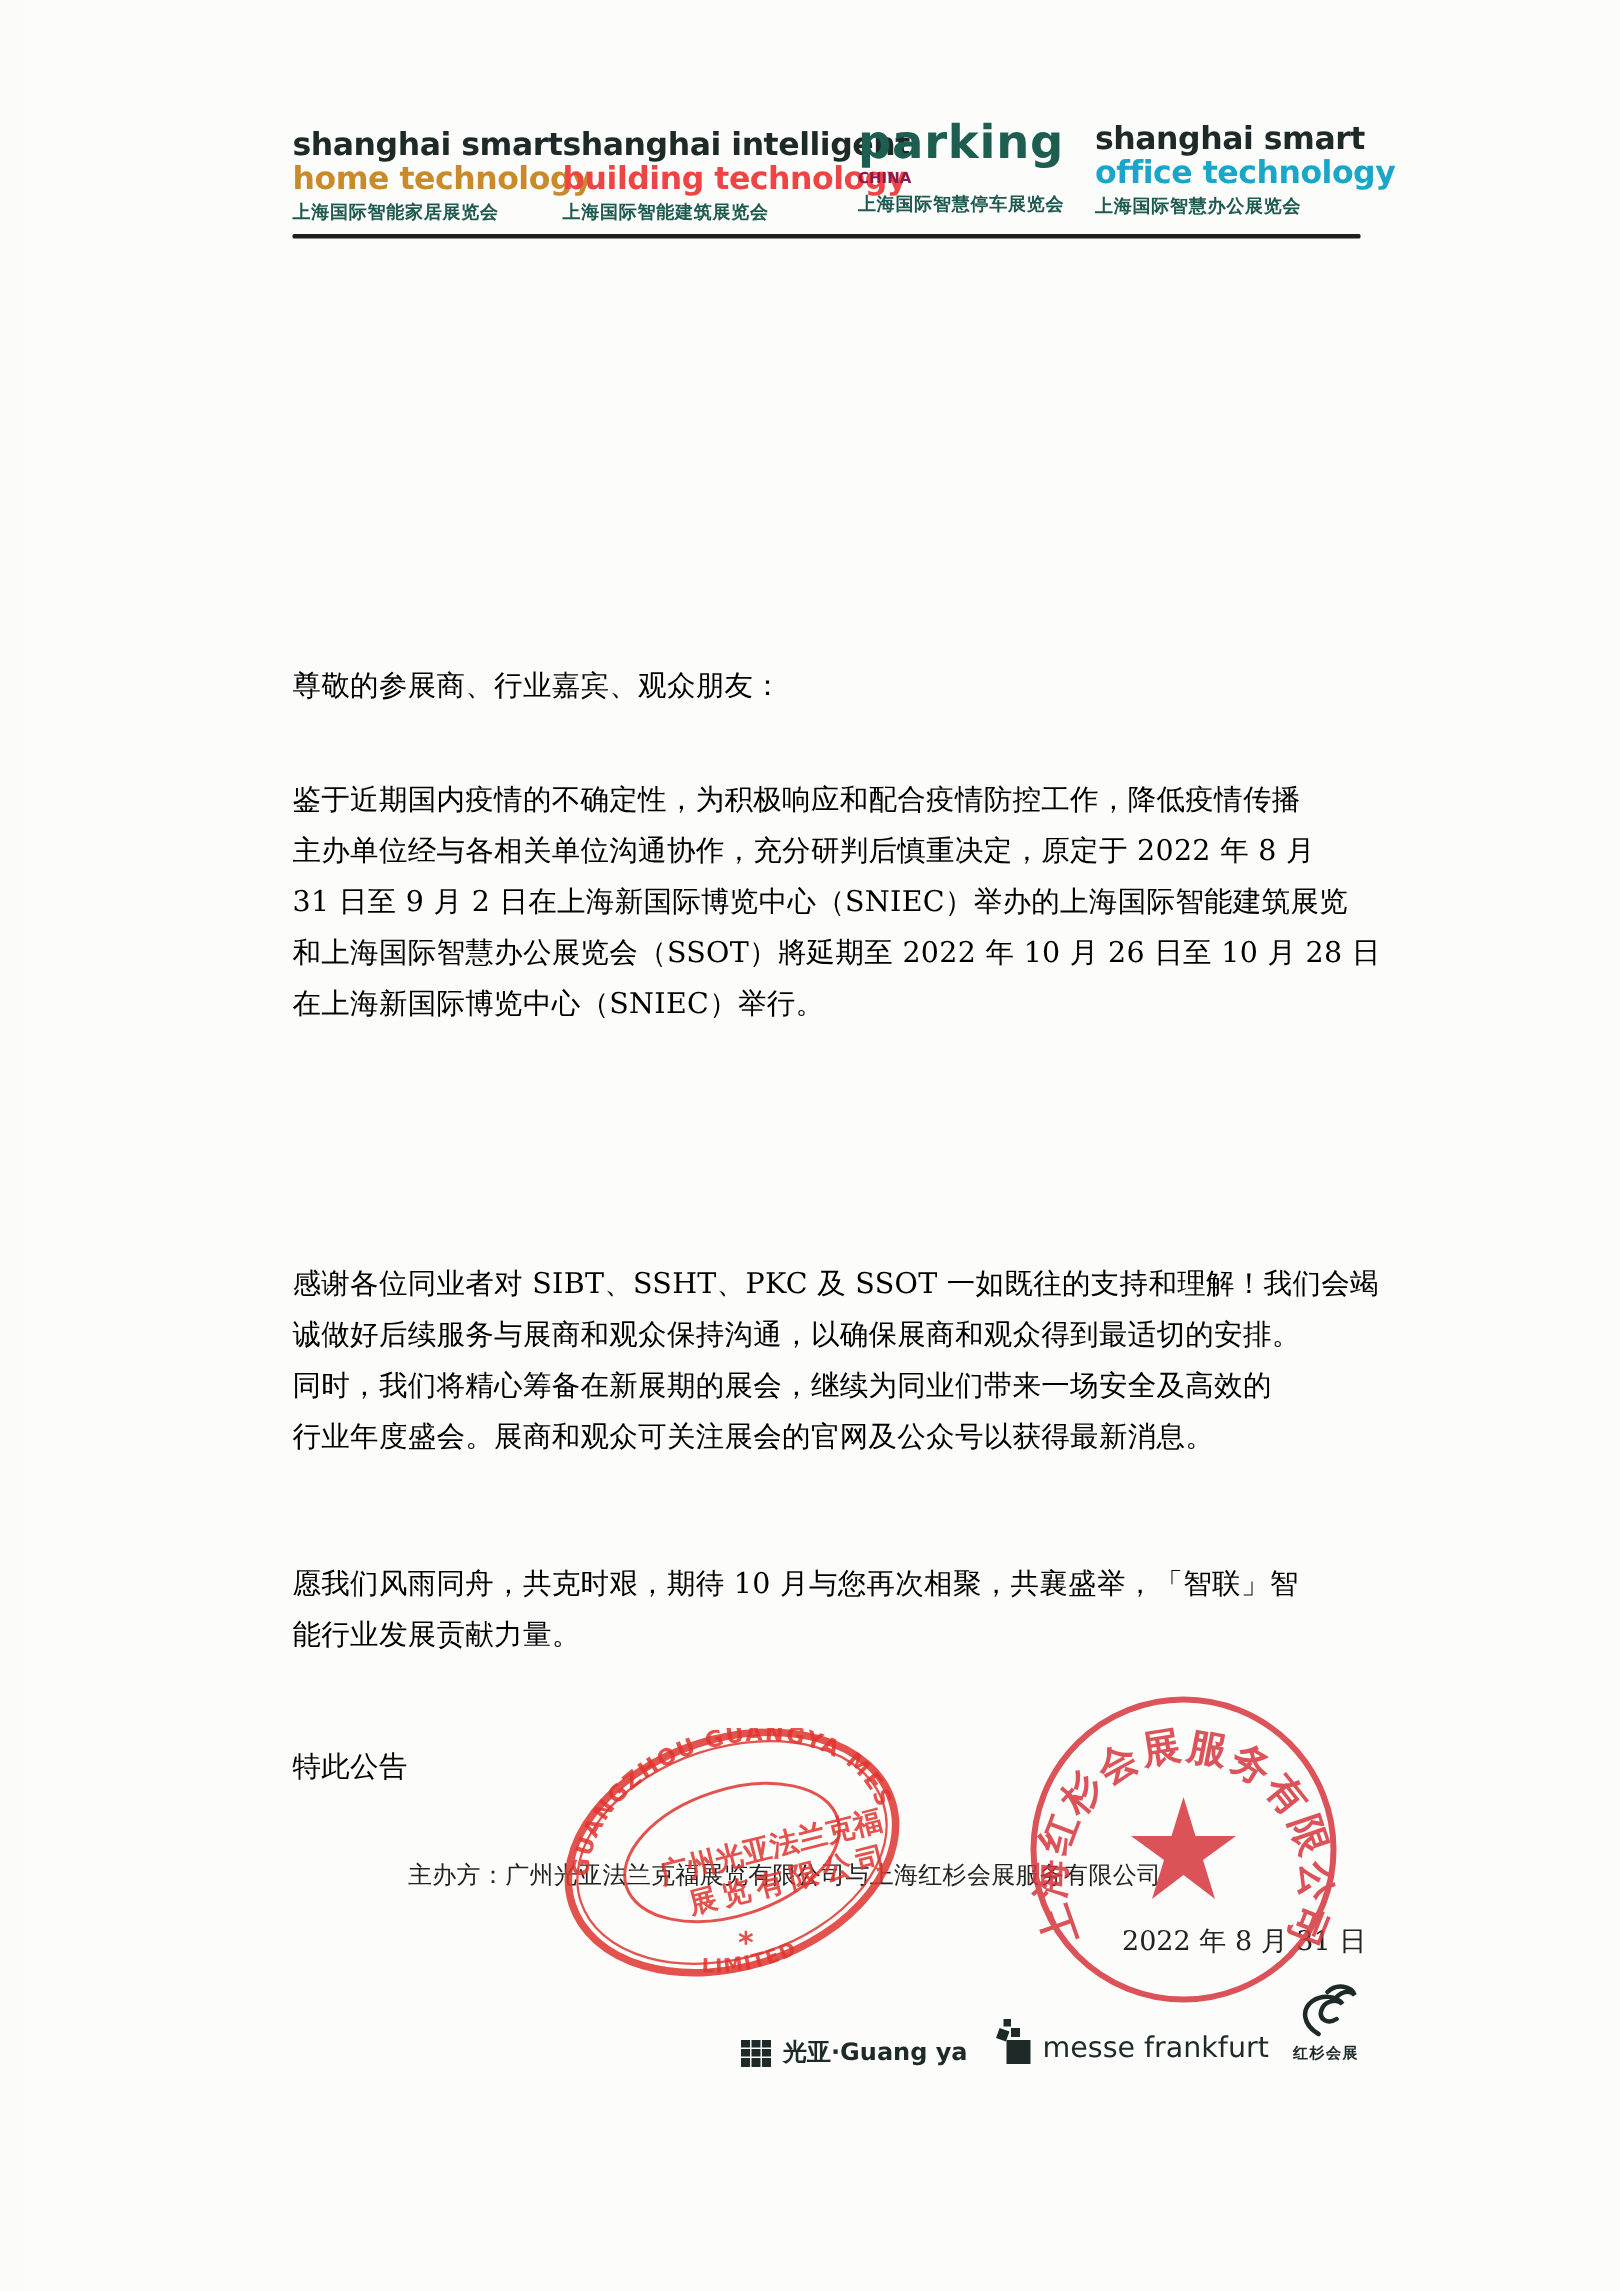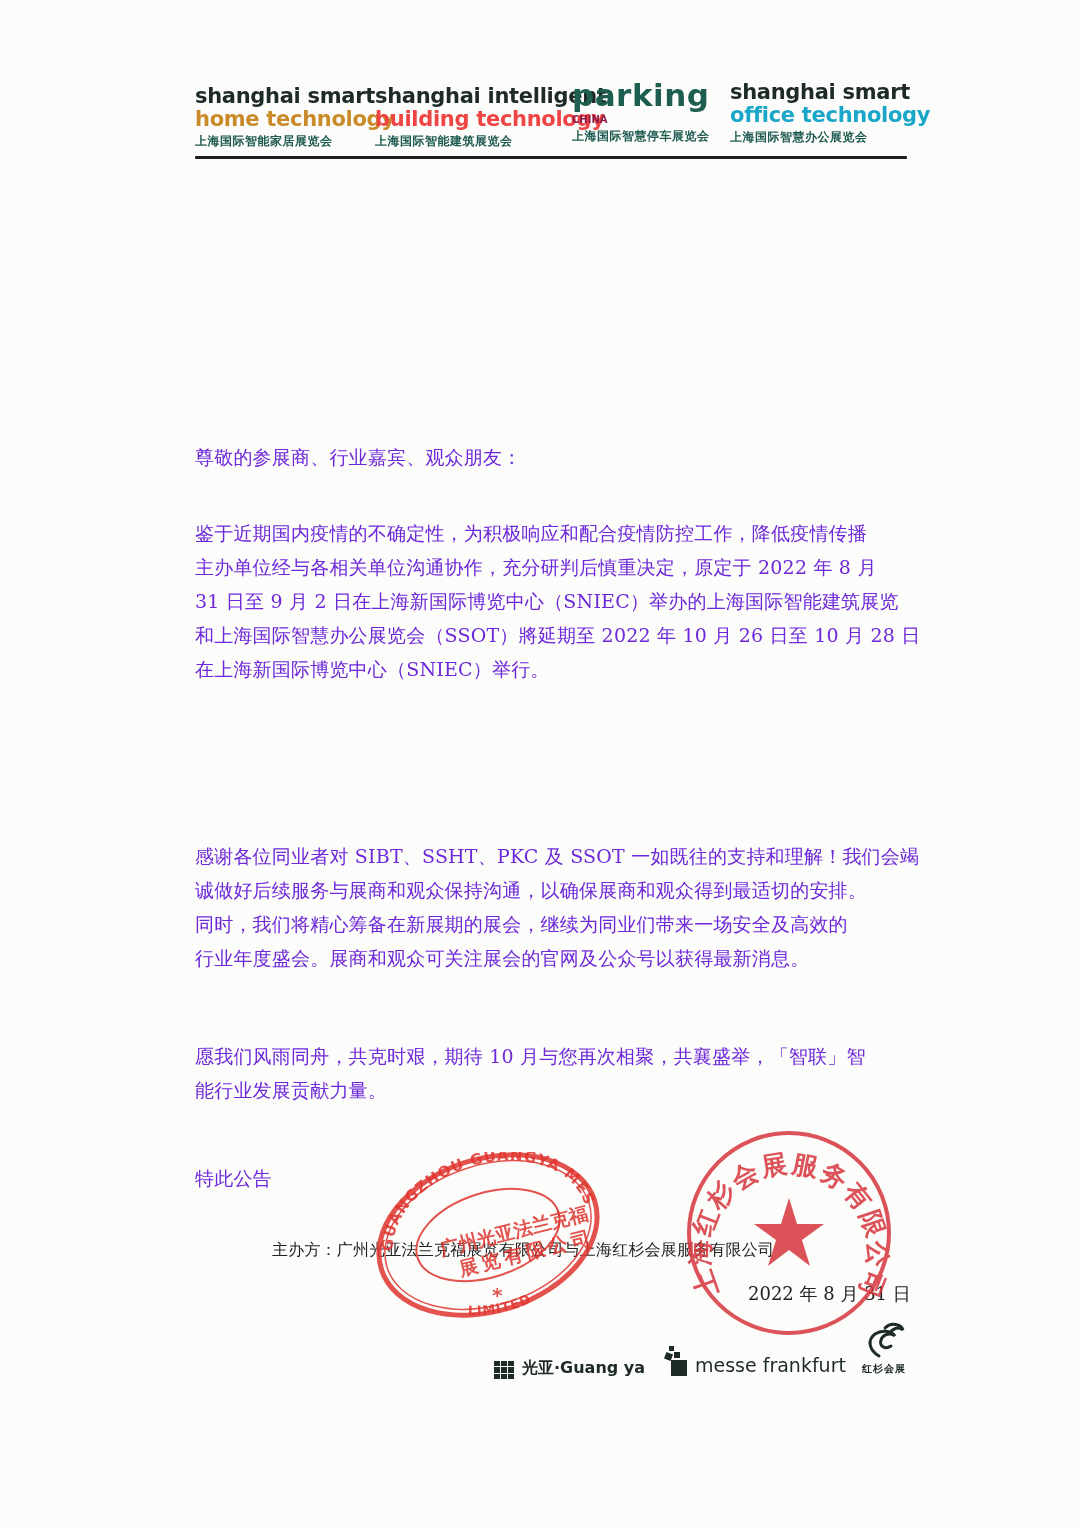--- a/index.html
+++ b/index.html
@@ -24,39 +24,39 @@
   .logo-parking .l3 { margin-top: 5px; }
   .logo-office { left: 715px; top: 82px; }
   .logo-office .l2 { color: #1aa6c8; }
   .header-rule { position: absolute; left: 180px; top: 156px; width: 712px; height: 3px; background: #1e1e1e; border-radius: 1px; }
 
   
   .title { position: absolute; left: 230px; top: 212px; width: 620px; text-align: center; }
   .title div { font-size: 23px; font-weight: bold; line-height: 34px; color: #1a1a1a; letter-spacing: 0.5px; }
 
   
-  .para { position: absolute; left: 180px; width: 715px; font-size: 19px; line-height: 34px; color: #6d28d9; letter-spacing: 0.2px; }
+  .para { position: absolute; left: 180px; width: 715px; font-size: 19px; line-height: 34px; color: #000000; letter-spacing: 0.2px; }
   .para p { margin: 0; white-space: nowrap; }
   .greeting { top: 440px; }
   .p1 { top: 516px; }
   .p2 { top: 839px; }
   .p3 { top: 1039px; }
   .closing { top: 1161px; }
   .organizer { position: absolute; left: 257px; top: 1240px; font-size: 16px; color: #222; white-space: nowrap; letter-spacing: 0.2px; }
   .date { position: absolute; left: 733px; top: 1282px; font-size: 18px; color: #222; white-space: nowrap; }
 
   
   .seal { position: absolute; }
   .seal-left { left: 357px; top: 1152px; width: 232px; height: 166px; }
   .seal-right { left: 668px; top: 1128px; width: 212px; height: 210px; }
   .seal svg { width: 100%; height: 100%; }
 
   
   .foot { position: absolute; font-family: "DejaVu Sans", "Liberation Sans", sans-serif; color: #1e2a28; }
-  .foot-guangya { left: 450px; top: 1358px; display: flex; align-items: flex-end; gap: 8px; padding-left: 29px; }
+  .foot-guangya { left: 450px; top: 1358px; display: flex; align-items: center; gap: 8px; padding-left: 29px; }
   .foot-guangya .grid { width: 20px; height: 18px; display: grid; grid-template-columns: repeat(3, 1fr); gap: 1px; }
   .foot-guangya .grid span { background: #1e2a28; }
   .foot-guangya .txt { font-size: 16px; font-weight: bold; }
   .foot-messe { left: 650px; top: 1346px; display: flex; align-items: flex-end; gap: 8px; }
   .foot-messe .mark { position: relative; width: 22px; height: 30px; }
   .foot-messe .mark .sq { position: absolute; background: #1e2a28; }
   .foot-messe .txt { font-size: 19px; line-height: 22px; }
   .foot-hongshan { left: 834px; top: 1320px; width: 70px; text-align: center; }
   .foot-hongshan .txt { font-size: 10px; font-weight: bold; letter-spacing: 1px; margin-top: -2px; }
 </style>

